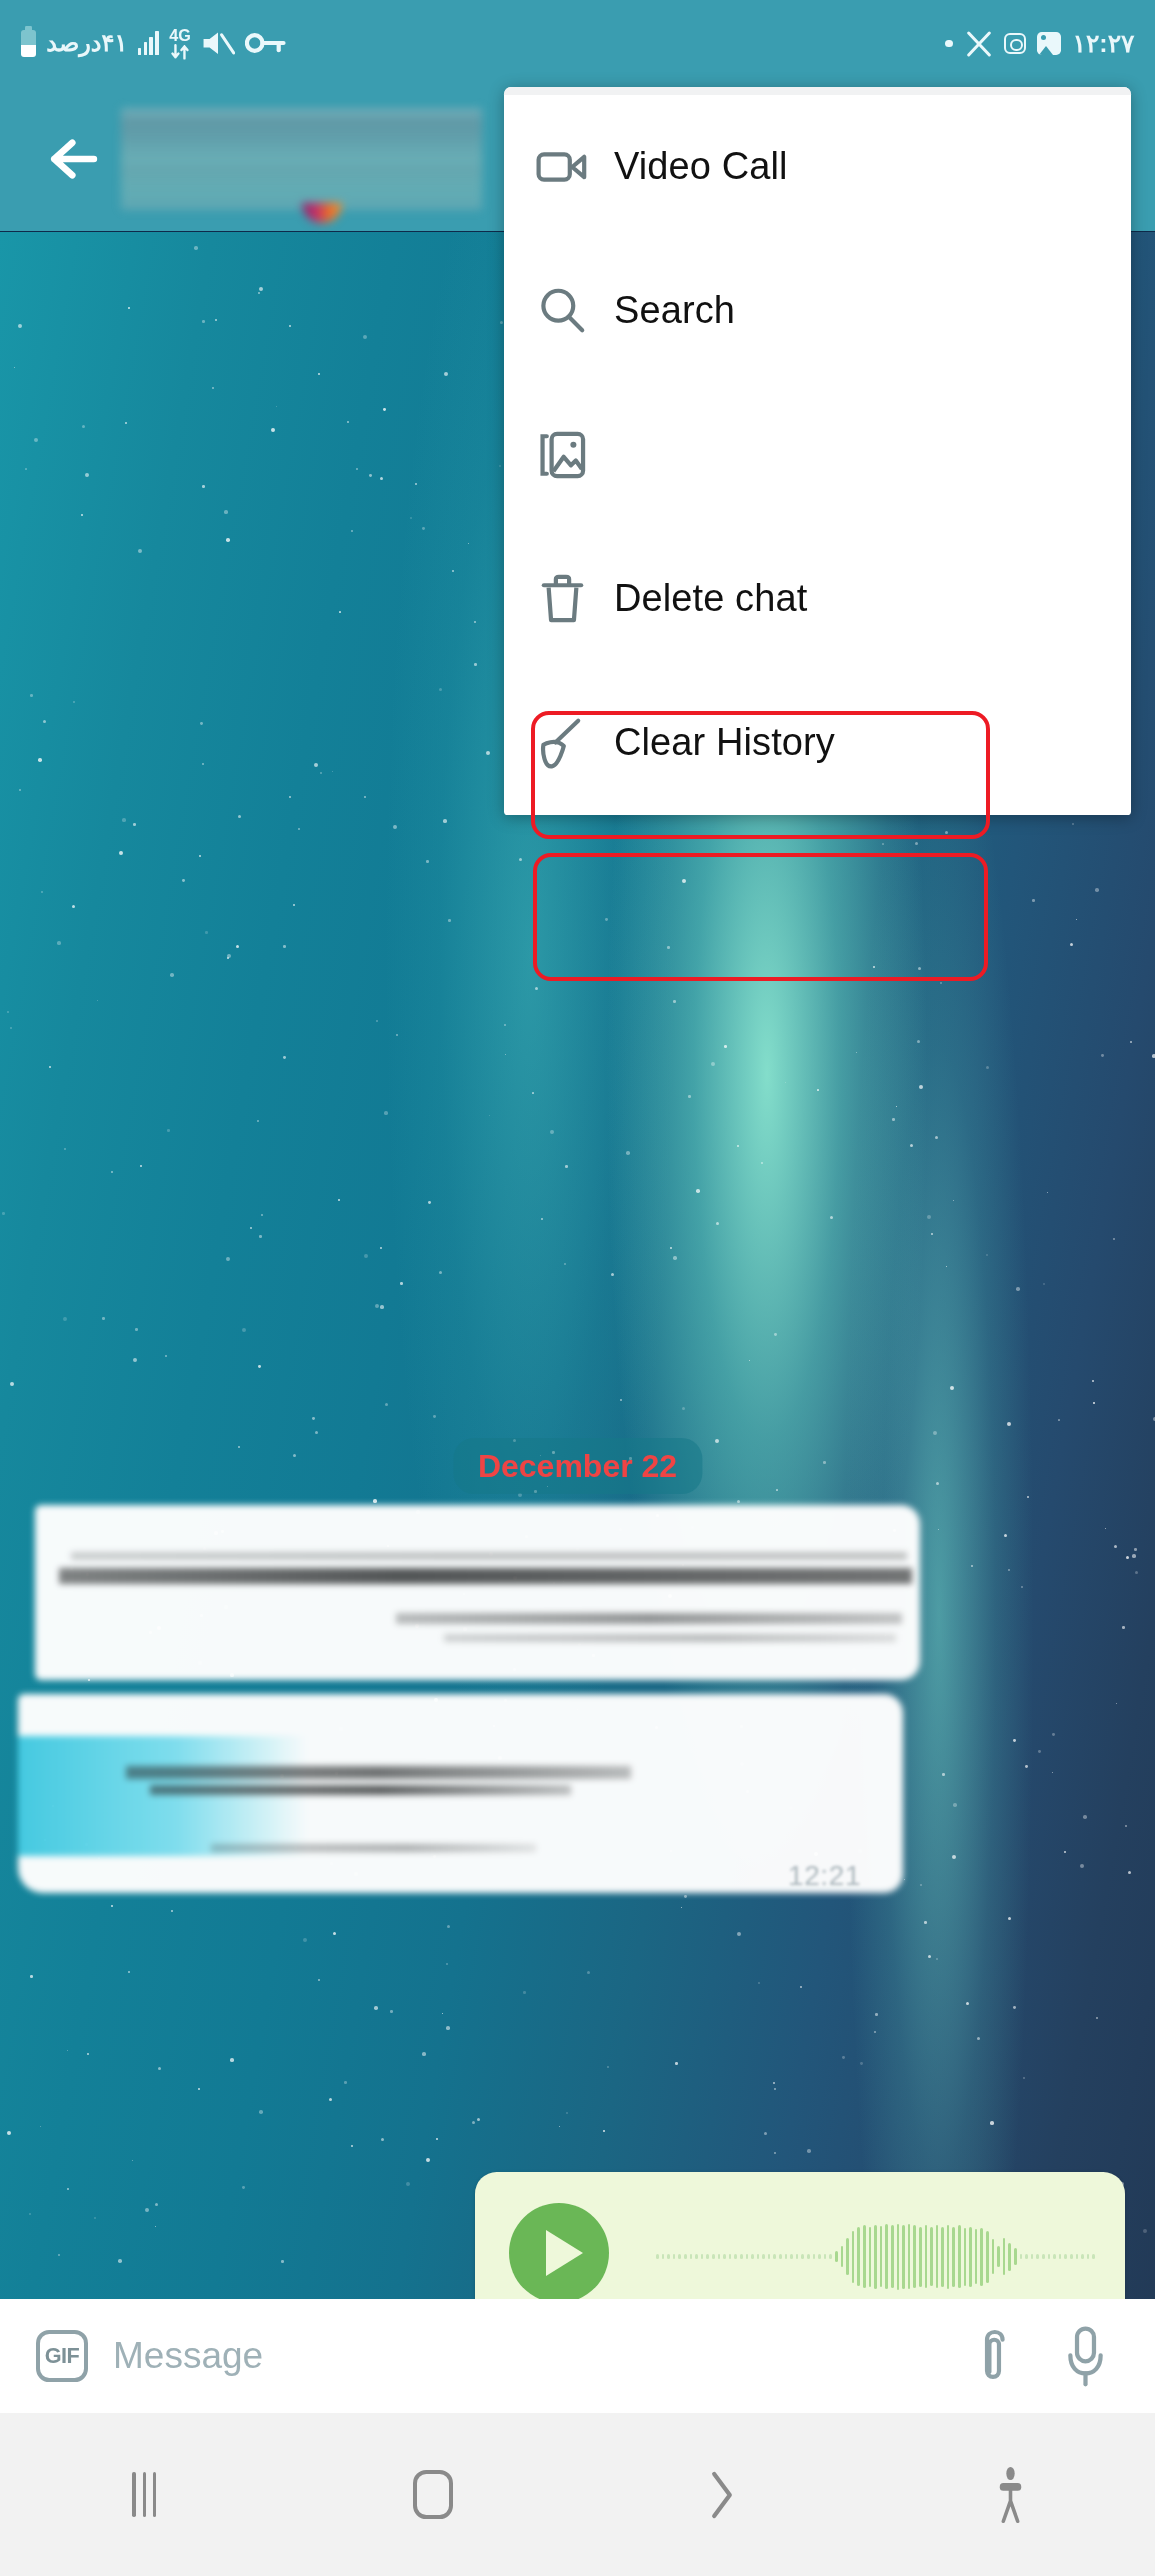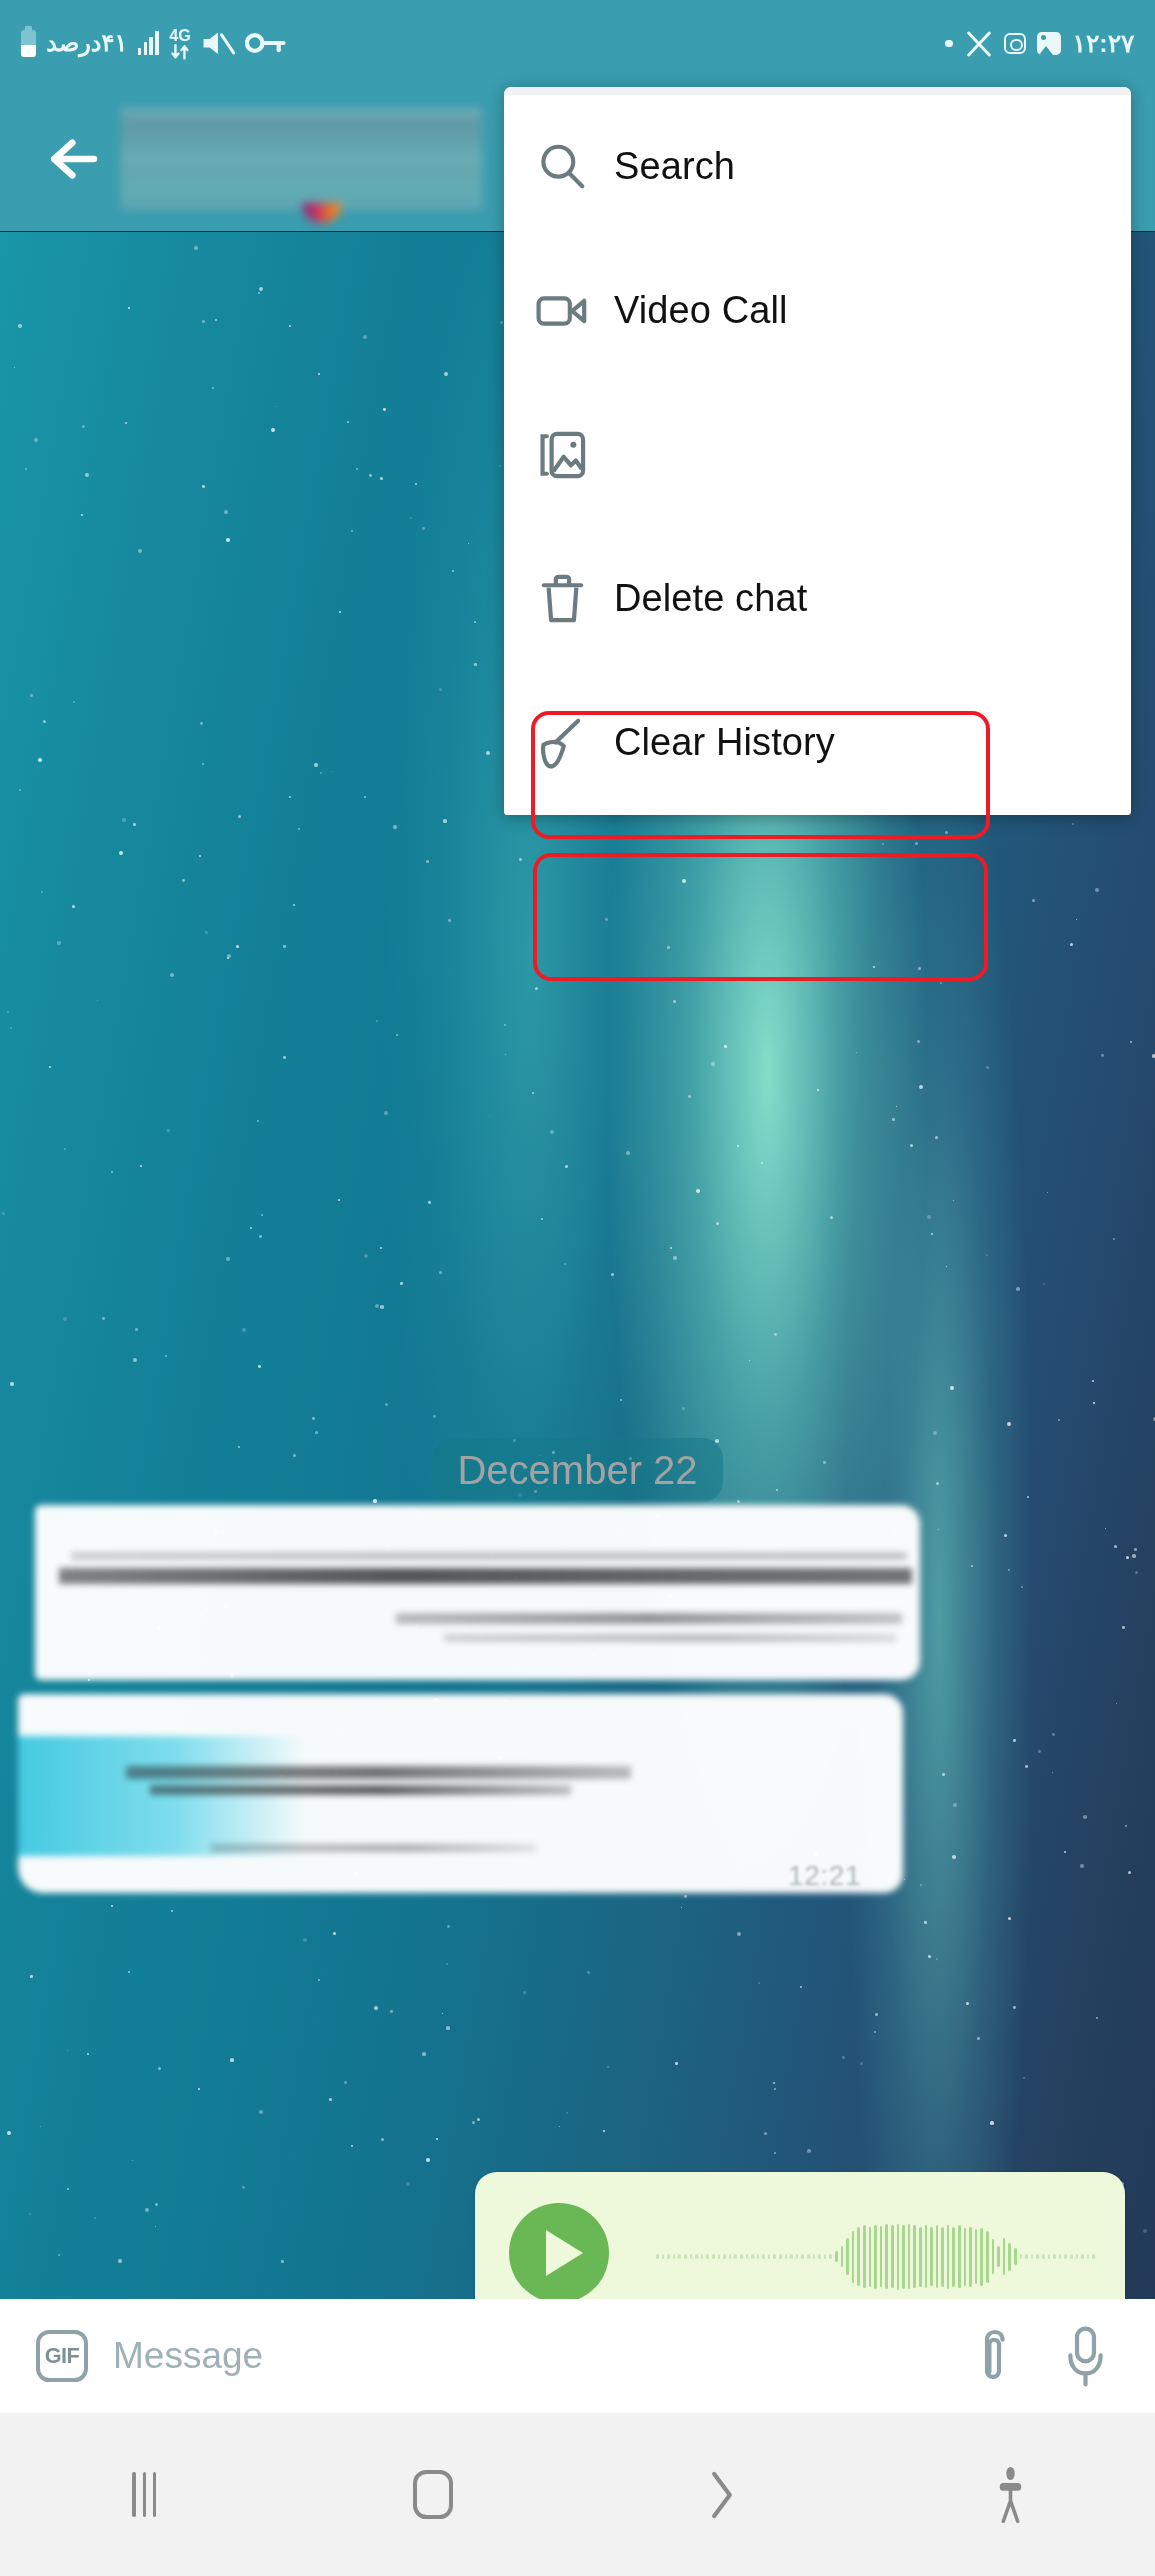--- a/index.html
+++ b/index.html
@@ -106,22 +106,22 @@
     pointer-events:none; z-index:40;
   }
   #box-clear  { left:531px; top:711px; width:459px; height:128px; }
   #box-delete { left:533px; top:853px; width:455px; height:128px; }
 
   
   .chat { position:absolute; left:0; top:232px; width:1155px; height:2067px; overflow:hidden; }
 
   .date-pill {
     position:absolute; left:50%; transform:translateX(-50%); top:1206px;
-    background:rgba(22,120,136,.55); color:#a3a3a3;
-    font-size:40px; font-weight:400; padding:9.6px 25px; border-radius:20.5px;
+    background:rgba(22,120,136,.55); color:#ef4444;
+    font-size:32px; font-weight:700; padding:9.6px 25px; border-radius:20.5px;
     white-space:nowrap;
   }
 
   
   .bubble-blur1 {
     position:absolute; left:35px; top:1273px; width:885px; height:175px;
     background:#ffffff; border-radius:6px 19px 19px 6px;
     filter:blur(3px); opacity:.97;
   }
   .bubble-blur1::before {
@@ -839,36 +839,36 @@
 
   </div>
 
   <div class="menu">
 
 
     <div class="menu-divider"></div>
 
     <div class="menu-item">
       <div class="mi-icon">
+        <svg width="54" height="42" viewBox="0 0 90 70">
+          <rect x="6" y="14" width="52" height="42" rx="9" fill="none" stroke="#6b7b80" stroke-width="7"></rect>
+          <path d="M62 35 L82 18 L82 52 Z" fill="none" stroke="#6b7b80" stroke-width="7" stroke-linejoin="round"></path>
+        </svg>
+      </div>
+      <div class="mi-label">Video Call</div>
+    </div>
+
+    <div class="menu-item">
+      <div class="mi-icon">
         <svg width="49" height="49" viewBox="0 0 82 82">
           <circle cx="34" cy="33" r="25" fill="none" stroke="#6b7b80" stroke-width="7"></circle>
           <path d="M52 52 L74 74" stroke="#6b7b80" stroke-width="7" stroke-linecap="round"></path>
         </svg>
       </div>
       <div class="mi-label">Search</div>
-    </div>
-
-    <div class="menu-item">
-      <div class="mi-icon">
-        <svg width="54" height="42" viewBox="0 0 90 70">
-          <rect x="6" y="14" width="52" height="42" rx="9" fill="none" stroke="#6b7b80" stroke-width="7"></rect>
-          <path d="M62 35 L82 18 L82 52 Z" fill="none" stroke="#6b7b80" stroke-width="7" stroke-linejoin="round"></path>
-        </svg>
-      </div>
-      <div class="mi-label">Video Call</div>
     </div>
 
     <div class="menu-item">
       <div class="mi-icon">
         <svg width="51" height="52" viewBox="0 0 84 86">
           <path d="M16 12 L9 12 L9 74 L16 74" fill="none" stroke="#6b7b80" stroke-width="7" stroke-linecap="round"></path>
           <rect x="24" y="8" width="52" height="70" rx="9" fill="none" stroke="#6b7b80" stroke-width="7"></rect>
           <circle cx="60" cy="26" r="5" fill="#6b7b80"></circle>
           <path d="M27 70 L44 46 L56 60 L64 52 L74 66" fill="none" stroke="#6b7b80" stroke-width="7" stroke-linejoin="round"></path>
         </svg>

